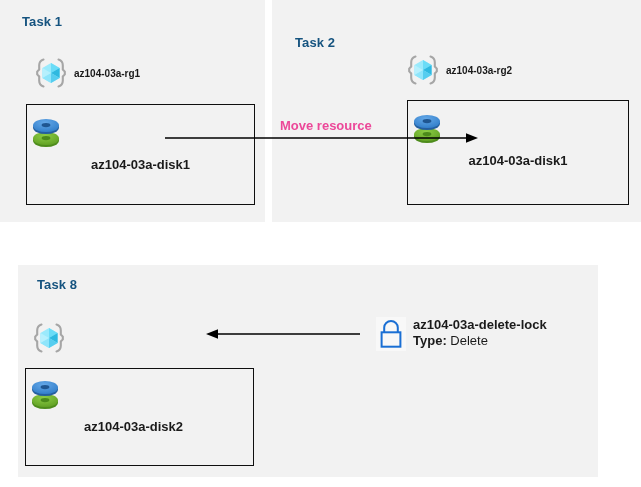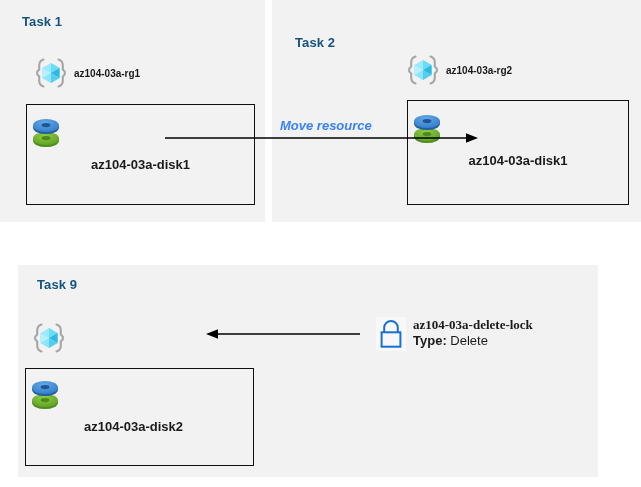--- a/index.html
+++ b/index.html
@@ -62,30 +62,29 @@
     margin-top:3px;white-space:nowrap;
   }
 
   
   .arrow-svg{position:absolute;overflow:visible;}
   #arrow-move{left:165px;top:130px;}
   #arrow-lock{left:205px;top:325px;}
 
   .arrow-label{
     position:absolute;
-    font-size:13px;font-weight:bold;color:#3b82f6;
+    font-size:13px;font-weight:bold;color:#ec4899;
     white-space:nowrap;
-    font-style:italic;
   }
   #label-move-resource{left:280px;top:118px;}
 
   
   #lock-block{position:absolute;left:376px;top:317px;display:flex;align-items:flex-start;gap:7px;}
   .lock-text{line-height:1.25;}
-  .lock-name{font-size:13px;font-weight:bold;color:#1a1a1a;white-space:nowrap;font-family:Liberation Serif, serif;}
+  .lock-name{font-size:13px;font-weight:bold;color:#1a1a1a;white-space:nowrap;}
   .lock-type-line{font-size:13px;color:#1a1a1a;white-space:nowrap;}
   .lock-type-key{font-weight:bold;text-align:right;}
   .lock-type-val{font-weight:normal;}
 
   svg{display:block;}
 </style>
 </head>
 <body>
 
 <div class="panel" id="panel-task1"></div>
@@ -182,21 +181,21 @@
 
 <div class="arrow-label" id="label-move-resource">Move resource</div>
 
 <svg class="arrow-svg" id="arrow-move" width="318" height="16" aria-hidden="true">
   <line x1="0" y1="8" x2="305" y2="8" stroke="#000000" stroke-width="1.5"></line>
   <polygon points="313,8 301,3.2 301,12.8" fill="#000000"></polygon>
 </svg>
 
 <div class="panel" id="panel-task3"></div>
 
-<div class="task-label" id="label-task3">Task 9</div>
+<div class="task-label" id="label-task3">Task 8</div>
 
 <div class="rg-row" id="rg-row-3">
   <span>
     <svg width="34" height="34" viewBox="0 0 34 34" aria-hidden="true">
       <path d="M9.5 3.5 C6.2 4.6 5.2 6.2 5.2 9.2 L5.2 13.6 L3.2 15.6 L3.2 18.4 L5.2 20.4 L5.2 24.8 C5.2 27.8 6.2 29.4 9.5 30.5" fill="none" stroke="#a6a6a6" stroke-width="2.1" stroke-linecap="round"></path>
       <path d="M24.5 3.5 C27.8 4.6 28.8 6.2 28.8 9.2 L28.8 13.6 L30.8 15.6 L30.8 18.4 L28.8 20.4 L28.8 24.8 C28.8 27.8 27.8 29.4 24.5 30.5" fill="none" stroke="#a6a6a6" stroke-width="2.1" stroke-linecap="round"></path>
       <polygon points="17,7 25.6,11.9 25.6,22.1 17,27 8.4,22.1 8.4,11.9" fill="#9aeafc"></polygon>
       <polygon points="17,7 25.6,11.9 17,17" fill="#6adcf7"></polygon>
       <polygon points="17,17 25.6,11.9 25.6,22.1" fill="#2fb9e0"></polygon>
       <polygon points="17,17 25.6,22.1 17,27" fill="#56cdef"></polygon>

